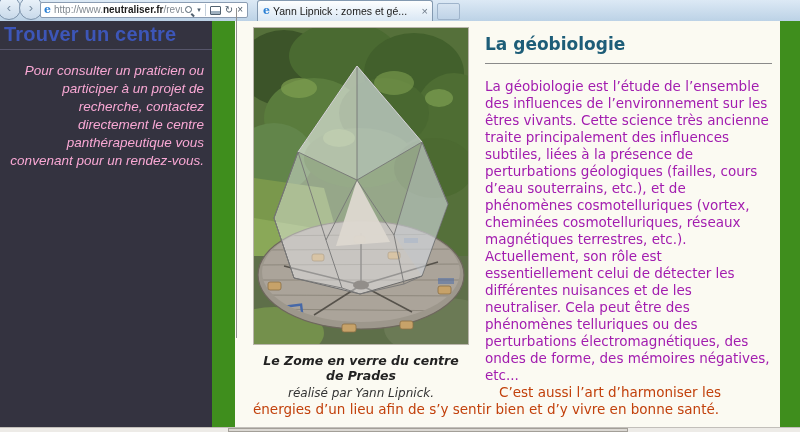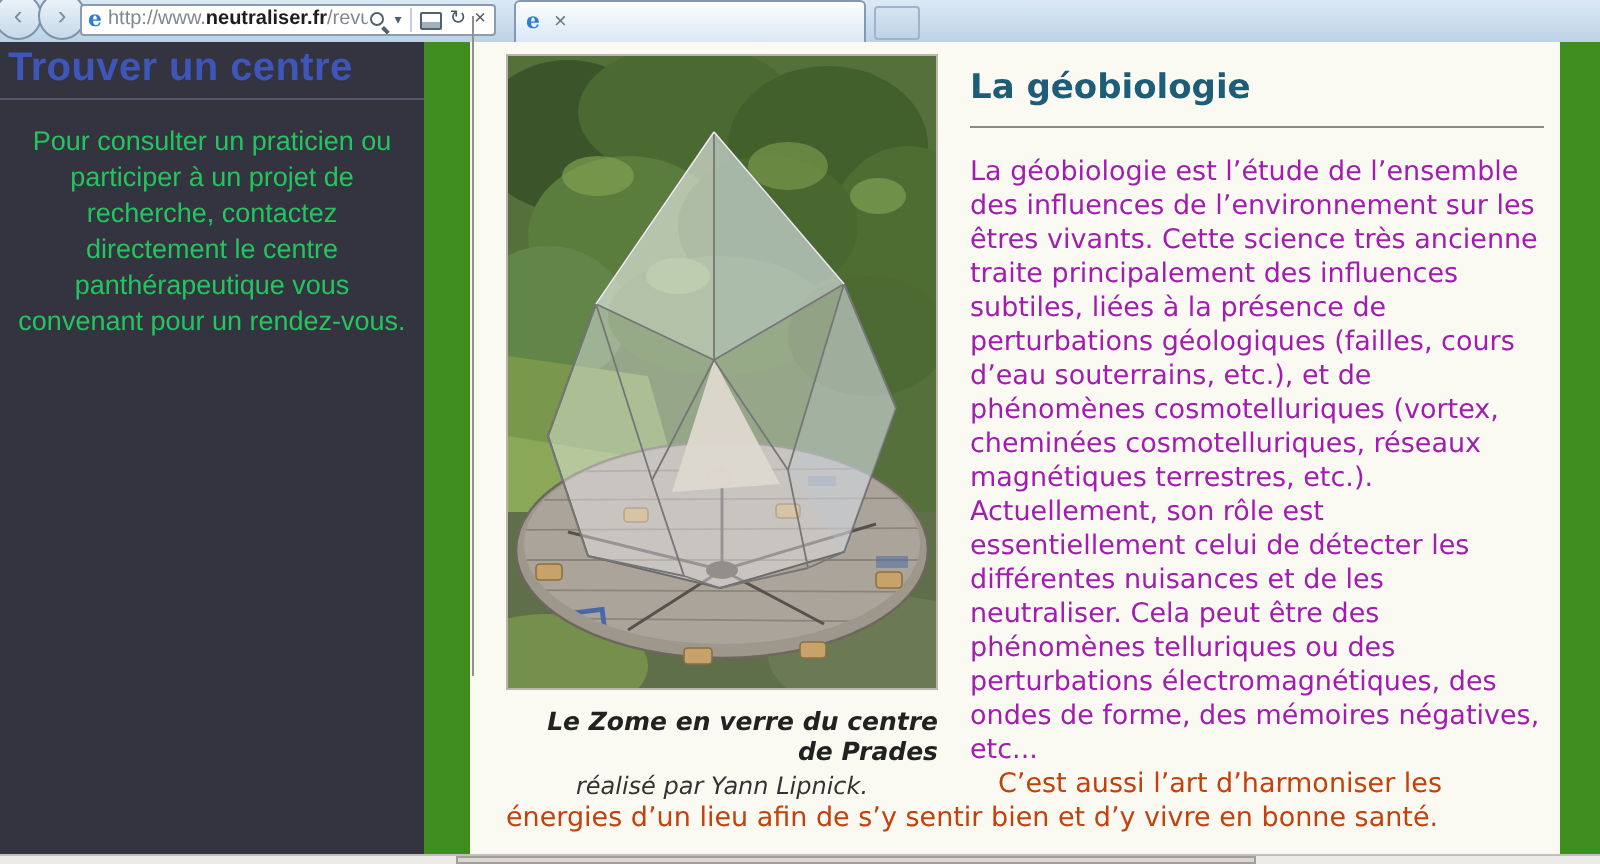--- a/index.html
+++ b/index.html
@@ -36,35 +36,35 @@
     border-radius:3px 3px 0 0;display:flex;align-items:center;padding:0 4px;box-sizing:border-box;}
   .tab-title{font-size:10.5px;color:#1a1a1a;white-space:nowrap;overflow:hidden;flex:1 1 auto;}
   .tab-close{font-size:11px;color:#6d7a88;margin-left:4px;flex:0 0 auto;}
   .newtab{position:absolute;left:437px;top:3px;width:21px;height:15px;
     background:linear-gradient(#d7e4f1,#bfd3e7);border:1px solid #9fb4cb;border-radius:2px;}
 
   
   .sidebar{position:absolute;left:0;top:21px;width:212px;height:406px;background:#343340;}
   .sb-title{color:#3d56b8;font-size:20px;font-weight:bold;padding:2px 0 3px 4px;
     border-bottom:1px solid #56556a;letter-spacing:.2px;}
-  .sb-body{color:#22c55e;font-size:13.5px;line-height:18px;text-align:center;
-    padding:12px 8px 0 8px;}
+  .sb-body{color:#f9a8d4;font-size:13.5px;line-height:18px;text-align:right;
+    padding:12px 8px 0 8px;font-style:italic;}
   .greenbar{position:absolute;top:21px;width:23px;height:406px;background:#3f8e1d;}
   .greenbar.left{left:212px;}
   .greenbar.right{left:780px;width:20px;}
 
   .content{position:absolute;left:235px;top:21px;width:545px;height:406px;
     background:#fbfaf2;box-sizing:border-box;padding:0 8px 0 18px;overflow:hidden;
     font-family:"DejaVu Sans",sans-serif;}
   .vrule{position:absolute;left:236px;top:8px;width:1px;height:330px;background:#8f8f8f;}
 
   .photo-block{float:left;width:232px;margin-top:6px;}
   .photo{width:214px;height:316px;border:1px solid #b9b5ab;background:#55703a;}
   .caption{width:216px;text-align:center;margin-top:4px;}
-  .cap-bold{font-size:12.5px;font-weight:bold;font-style:italic;color:#222;line-height:15px;text-align:right;}
+  .cap-bold{font-size:12.5px;font-weight:bold;font-style:italic;color:#222;line-height:15px;}
   .cap-credit{font-size:12px;font-style:italic;color:#333;margin-top:3px;line-height:15px;}
 
   .art-title{color:#1d5d78;font-size:17px;font-weight:bold;margin:12px 0 0 0;line-height:22px;}
   .art-hr{border:none;border-top:1px solid #8a8a8a;margin:8px 0 0 0;}
   .p1{font-size:13.5px;color:#a21caf;line-height:17px;margin:14px 0 0 0;}
   .p2{font-size:13.5px;color:#c2410c;line-height:17px;margin:0;text-indent:14px;}
 
   
   .hscroll{position:absolute;left:0;top:427px;width:800px;height:5px;background:#edebe7;border-top:1px solid #c2bfba;box-sizing:border-box;}
   .hthumb{position:absolute;left:228px;top:0;width:400px;height:4px;background:#dbd8d3;border:1px solid #a39f98;box-sizing:border-box;}
@@ -89,20 +89,21 @@
         </span>
       <span class="caret">▾</span>
       <span class="sep"></span>
       <span class="compat"></span>
       <span class="ic">↻</span>
       <span class="ic">×</span>
     </span>
   </div>
   <div class="tab">
     <span class="ie-ico">e</span>
+    <span class="tab-title">Yann Lipnick : zomes et gé...</span>
     <span class="tab-close">×</span>
   </div>
   <div class="newtab"></div>
 </div>
 
 <div class="sidebar">
   <div class="sb-title">Trouver un centre</div>
   <div class="sb-body">Pour consulter un praticien ou participer à un projet de recherche, contactez directement le centre panthérapeutique vous convenant pour un rendez-vous.</div>
 </div>
 

